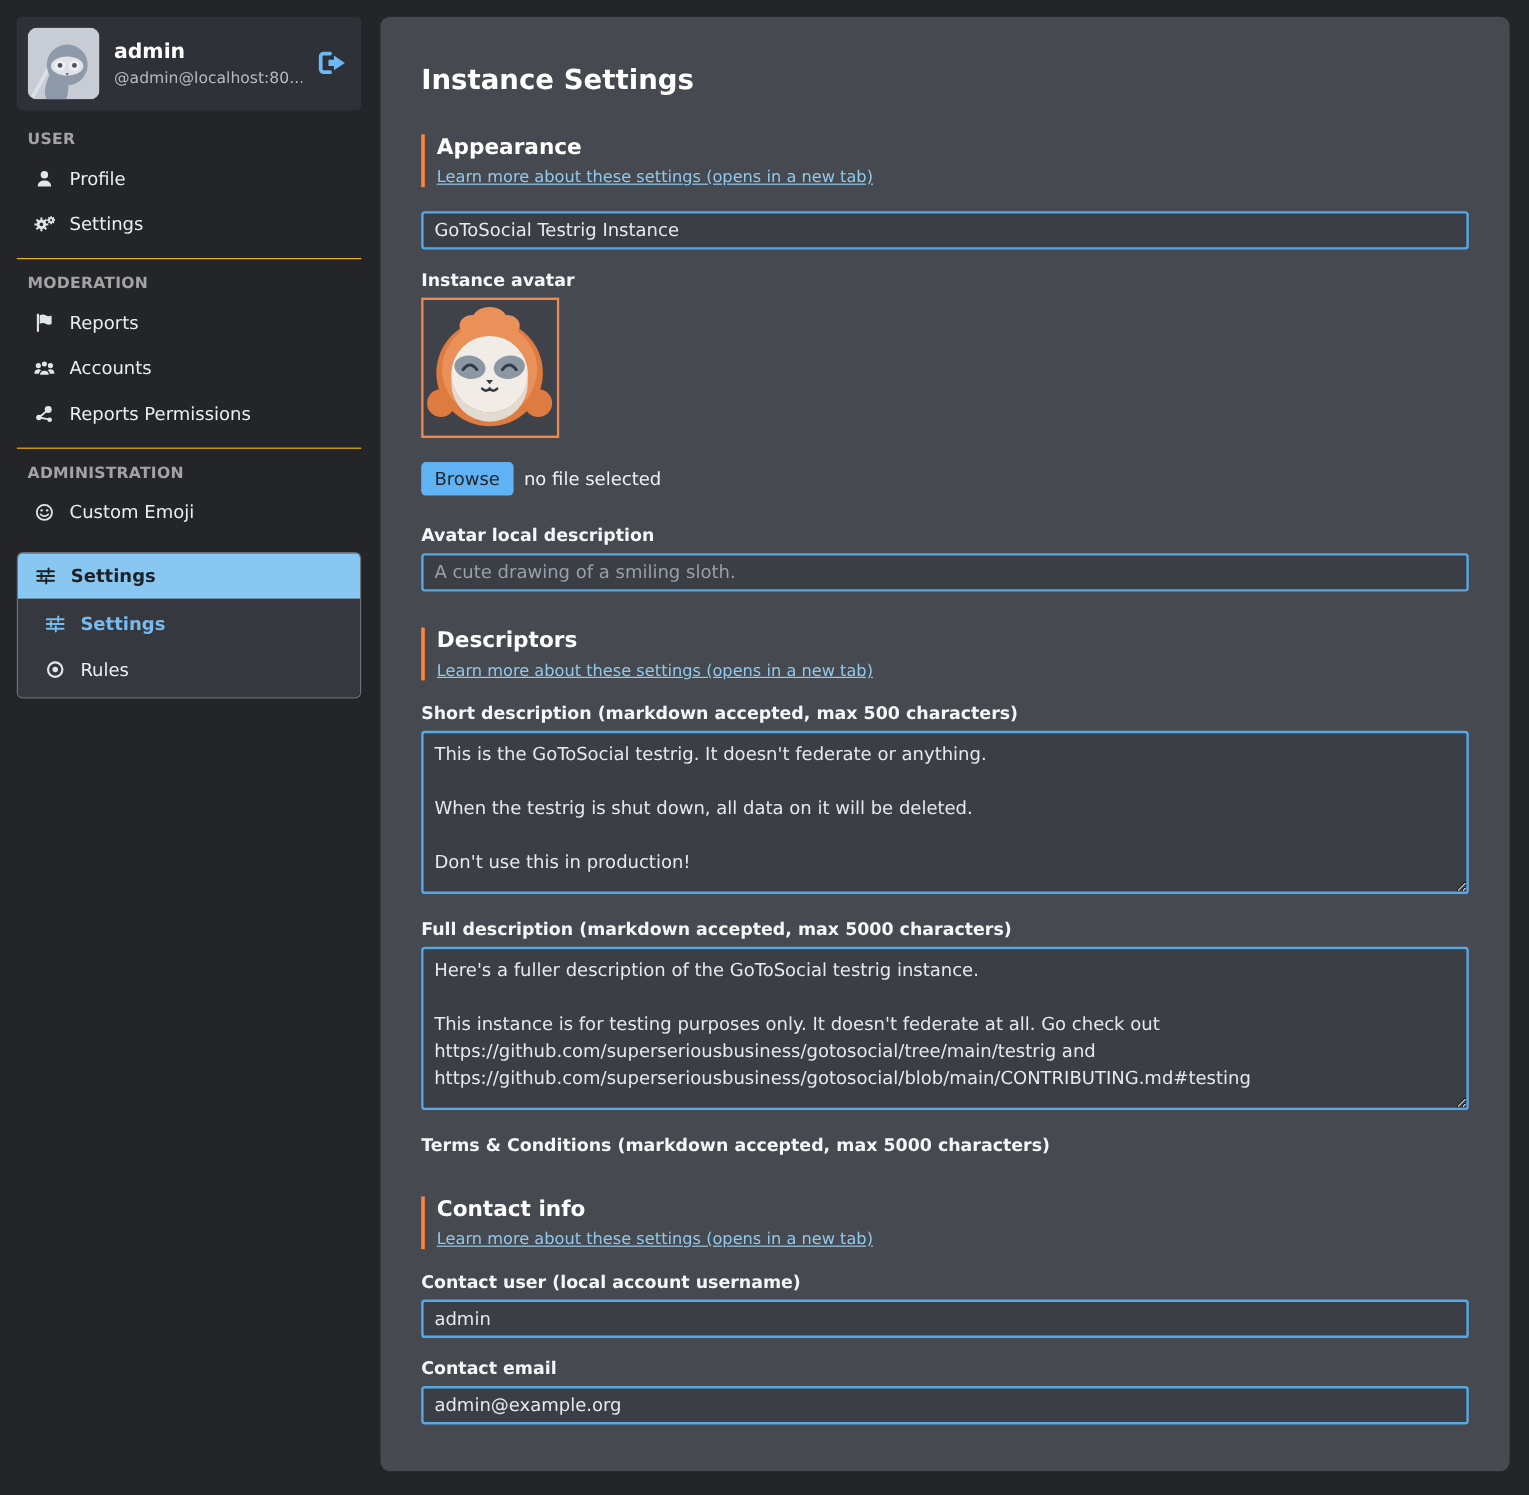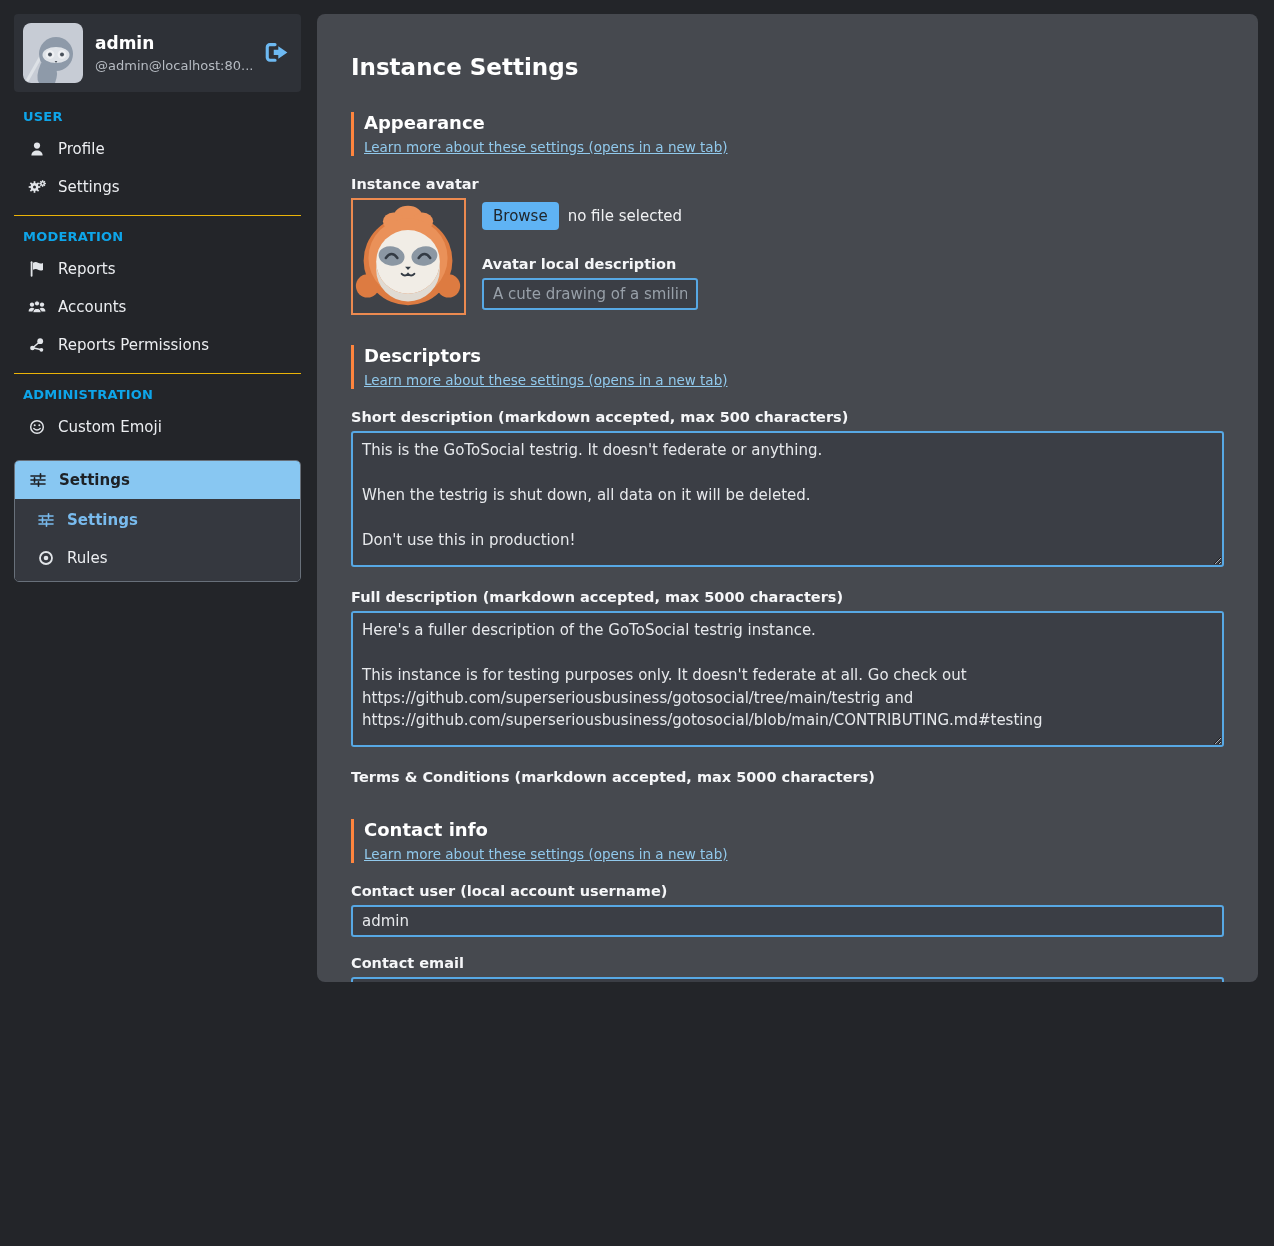--- a/index.html
+++ b/index.html
@@ -20,21 +20,21 @@
   }
   .user-avatar { width:60px; height:60px; border-radius:6px; overflow:hidden; flex:none; }
   .user-meta { min-width:0; flex:1; }
   .user-name { font-weight:bold; font-size:17px; color:#ffffff; margin-bottom:5px; }
   .user-handle { font-size:13px; color:#b6bbc2; white-space:nowrap; overflow:hidden; }
   .logout { flex:none; width:26px; height:22px; color:#6db9f2; margin-right:2px; cursor:pointer; }
 
   .nav-section { border-top:1px solid #eab308; margin-top:9px; }
   .nav-section.first { border-top:none; margin-top:4px; }
   .nav-category {
-    color:#0ea5e9; font-weight:bold; font-size:13px;
+    color:#a3a3a3; font-weight:bold; font-size:13px;
     padding:13px 8px 6px 9px; letter-spacing:.2px;
   }
   .nav-item {
     display:flex; align-items:center; gap:12px;
     padding:10px 8px 10px 14px; font-size:15px; color:#eceef1; cursor:pointer;
   }
   .nav-item .ico { width:18px; height:16px; flex:none; display:flex; align-items:center; justify-content:center; color:#e2e5e9; }
   .nav-item .ico svg { width:100%; height:100%; display:block; }
 
   .nav-selected-block {
@@ -44,21 +44,21 @@
     background:#88c7f2; color:#1d2126; font-weight:bold;
   }
   .nav-item.selected .ico { color:#1d2126; }
   .submenu { background:#35383f; padding:2px 0 4px 0; }
   .submenu .nav-item { padding-left:22px; }
   .submenu .nav-item.active { color:#79bbee; font-weight:bold; }
   .submenu .nav-item.active .ico { color:#79bbee; }
 
   
   .panel {
-    flex:1; height:968px; background:#46494f; border-radius:8px;
+    flex:1; height:1212px; background:#46494f; border-radius:8px;
     padding:40px 34px 28px 34px; overflow:hidden;
   }
   h1.page-title { font-size:23px; font-weight:bold; color:#ffffff; margin:0 0 32px 0; }
 
   .section-head { border-left:3px solid #ff853e; padding-left:10px; margin:0 0 20px 0; }
   .section-head h2 { font-size:18px; font-weight:bold; color:#ffffff; margin:0 0 4px 0; }
   a.learn-more { color:#91c9ec; font-size:13.5px; text-decoration:underline; cursor:pointer; }
 
   .field-label { display:block; font-weight:bold; font-size:14.5px; color:#f5f6f8; margin:0 0 6px 0; }
 
@@ -67,21 +67,21 @@
     color:#e7e9ec; font-family:"DejaVu Sans", sans-serif; font-size:15px;
     padding:4px 9px; outline:none;
   }
   input.text { height:32px; }
   input.text::placeholder { color:#98a0a9; }
   textarea.text { height:136px; line-height:1.5; padding:6px 9px; resize:vertical; display:block; }
 
   .mb18 { margin-bottom:18px; }
   .mb22 { margin-bottom:22px; }
 
-  .avatar-row { display:flex; gap:16px; margin:0 0 30px 0; }
+  .avatar-row { display:flex; gap:16px; margin:0 0 30px 0;flex-direction:column; }
   .instance-avatar {
     width:115px; height:117px; border:2px solid #ec8a50; flex:none; background:#3f4248;
   }
   .instance-avatar svg { display:block; width:100%; height:100%; }
   .avatar-col { padding-top:2px; }
   .file-row { display:flex; align-items:center; gap:9px; margin:2px 0 26px 0; font-size:15px; color:#f0f1f3; }
   .btn-browse {
     background:#5fb3f4; color:#20262c; border:none; border-radius:4px;
     font-family:"DejaVu Sans", sans-serif; font-size:15px; padding:5px 11px; cursor:pointer;
   }
@@ -261,20 +261,21 @@
 
   <main class="panel">
     <h1 class="page-title">Instance Settings</h1>
 
     
     <div class="section-head">
       <h2>Appearance</h2>
       <a class="learn-more">Learn more about these settings (opens in a new tab)</a>
     </div>
 
+    <input class="text mb18" type="text" value="GoToSocial Testrig Instance" style="">
 
     <label class="field-label">Instance avatar</label>
     <div class="avatar-row">
       <div class="instance-avatar">
         <svg viewBox="0 0 115 115">
           <rect width="115" height="115" fill="#3f4248"></rect>
           <circle cx="57" cy="62" r="46" fill="#dd7b41"></circle>
           <circle cx="15" cy="88" r="12" fill="#dd7b41"></circle>
           <circle cx="99" cy="88" r="12" fill="#dd7b41"></circle>
           <ellipse cx="57" cy="16" rx="15" ry="11" fill="#ea9159"></ellipse>

